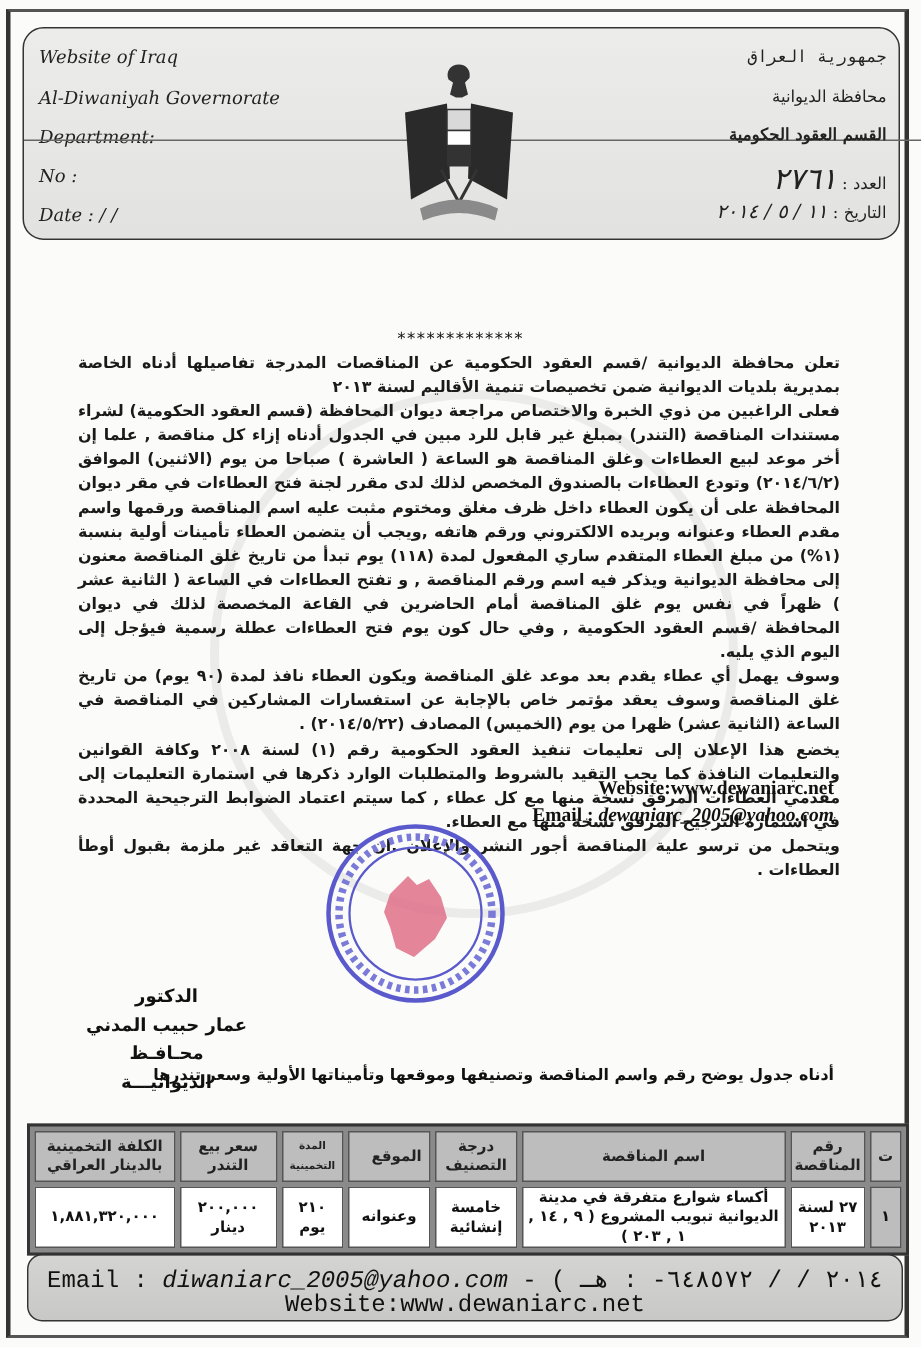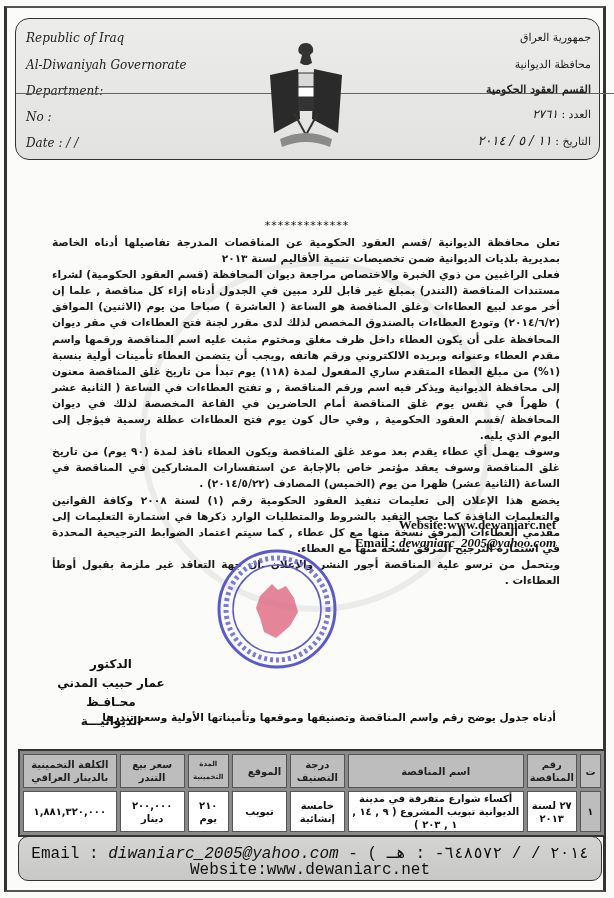--- a/index.html
+++ b/index.html
@@ -4,21 +4,21 @@
 <style>
   html, body { margin:0; padding:0; }
   body { width:614px; height:898px; background:#f4f4f2; position:relative; overflow:hidden; font-family:"DejaVu Sans", sans-serif; color:#111; }
   .page { position:absolute; left:0; top:0; width:614px; height:898px; background:#fbfbf9; }
   .outer-frame { position:absolute; left:4px; top:6px; width:602px; height:886px; border-left:3px solid #333; border-right:3px solid #333; border-top:2px solid #555; border-bottom:2px solid #555; box-sizing:border-box; }
   .header-box { position:absolute; left:15px; top:18px; width:585px; height:142px; border:1.5px solid #333; border-radius:14px; background:linear-gradient(180deg,#ececea,#e2e2e0); box-sizing:border-box; }
   .hdr-en { position:absolute; left:10px; font-family:"DejaVu Serif", serif; font-style:italic; font-size:12px; color:#222; }
   .hdr-ar { position:absolute; right:8px; font-family:"DejaVu Serif", serif; font-size:11px; color:#222; direction:rtl; text-align:right; }
   .hdr-line { position:absolute; left:0; right:-20px; top:74px; border-top:1px solid #666; }
   .emblem { position:absolute; left:248px; top:20px; width:84px; height:110px; }
-  .handwrite { font-family:"DejaVu Serif", serif; font-style:italic; font-size:12px; color:#222; }
+  .handwrite { font-family:"DejaVu Serif", serif; font-style:italic; font-size:20px; color:#222; }
   .title { position:absolute; left:0; width:614px; top:200px; text-align:center; font-weight:bold; font-size:15px; direction:rtl; }
   .stars { position:absolute; left:0; width:614px; top:219px; text-align:center; font-size:11px; letter-spacing:1px; }
   .body-text { position:absolute; left:52px; width:508px; top:234px; direction:rtl; text-align:justify; font-size:10.6px; line-height:16.1px; font-weight:bold; color:#1a1a1a; }
   .body-text p { margin:0; }
   .contact { position:absolute; right:58px; direction:ltr; text-align:right; font-family:"Liberation Serif", serif; font-weight:bold; font-size:13px; }
   .contact .em { font-style:italic; }
   .watermark { position:absolute; left:140px; top:260px; width:340px; height:340px; border-radius:50%; border:6px solid rgba(150,150,150,0.15); }
   .stamp { position:absolute; left:212px; top:546px; width:130px; height:126px; }
   .signature { position:absolute; left:56px; top:655px; width:110px; text-align:center; direction:rtl; font-weight:bold; font-size:12px; line-height:19px; }
   .table-intro { position:absolute; right:58px; top:711px; direction:rtl; font-weight:bold; font-size:10.6px; }
@@ -32,40 +32,40 @@
 </style>
 </head>
 <body>
 
 <div class="page">
   <div class="outer-frame"></div>
 
   <div class="watermark"></div>
 
   <div class="header-box">
-    <div class="hdr-en" style="top:12px;">Republic of Iraq</div>
+    <div class="hdr-en" style="top:12px;">Website of Iraq</div>
     <div class="hdr-en" style="top:39px;">Al-Diwaniyah Governorate</div>
     <div class="hdr-en" style="top:65px;">Department:</div>
     <div class="hdr-en" style="top:91px;">No :</div>
     <div class="hdr-en" style="top:117px;">Date :   /   /</div>
 
     <div class="hdr-line"></div>
 
     <svg class="emblem" viewBox="0 0 84 110">
       <path d="M42 4 C36 4 33 9 35 14 L38 16 L36 24 L40 26 L44 26 L48 24 L46 16 L49 13 C50 8 47 4 42 4Z" fill="#333"></path>
       <path d="M6 36 L34 30 L36 80 L10 94 Z" fill="#2a2a2a"></path>
       <path d="M78 36 L50 30 L48 80 L74 94 Z" fill="#2a2a2a"></path>
       <rect x="34" y="34" width="16" height="14" fill="#d9d9d9" stroke="#333"></rect>
       <rect x="34" y="48" width="16" height="10" fill="#fff" stroke="#333"></rect>
       <rect x="34" y="58" width="16" height="14" fill="#333"></rect>
       <path d="M30 74 L42 96 L54 74" fill="none" stroke="#333" stroke-width="2"></path>
       <path d="M16 100 Q42 88 68 100 L66 108 Q42 98 18 108 Z" fill="#8a8a8a"></path>
     </svg>
 
-    <div class="hdr-ar" style="top:12px;">جمهورية العراق</div>
+    <div class="hdr-ar" style="top:12px;font-family:Liberation Mono, monospace;">جمهورية العراق</div>
     <div class="hdr-ar" style="top:39px;">محافظة الديوانية</div>
     <div class="hdr-ar" style="top:64px; font-weight:bold;">القسم العقود الحكومية</div>
     <div class="hdr-ar" style="top:88px;">
       <span>العدد :</span>
       <span class="handwrite">٢٧٦١</span>
     </div>
     <div class="hdr-ar" style="top:114px;">
       <span>التاريخ :</span>
       <span class="handwrite" style="font-size:13px;">١١ / ٥ / ٢٠١٤</span>
     </div>
@@ -113,21 +113,21 @@
         <th style="width:62px;">سعر بيع التندر</th>
         <th style="width:90px;">الكلفة التخمينية بالدينار العراقي</th>
       </tr>
     </thead>
     <tbody>
       <tr>
         <td class="idx">١</td>
         <td>٢٧ لسنة ٢٠١٣</td>
         <td>أكساء شوارع متفرقة في مدينة الديوانية تبويب المشروع ( ٩ , ١٤ , ١ , ٢٠٣ )</td>
         <td>خامسة إنشائية</td>
-        <td>تبويب</td>
+        <td>وعنوانه</td>
         <td>٢١٠ يوم</td>
         <td>٢٠٠,٠٠٠ دينار</td>
         <td>١,٨٨١,٣٢٠,٠٠٠</td>
       </tr>
     </tbody>
   </table>
 
   <div class="footer-box">
     <div class="footer-line1">
       <span>Email : </span><i>diwaniarc_2005@yahoo.com</i><span> - ( ٢٠١٤ /   /   ٦٤٨٥٧٢- : هـ</span>

